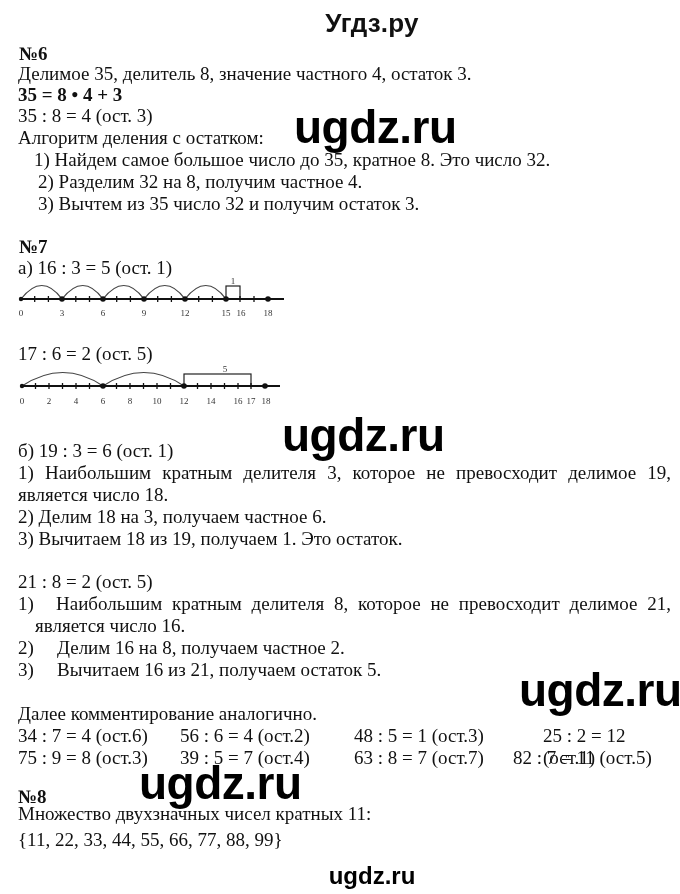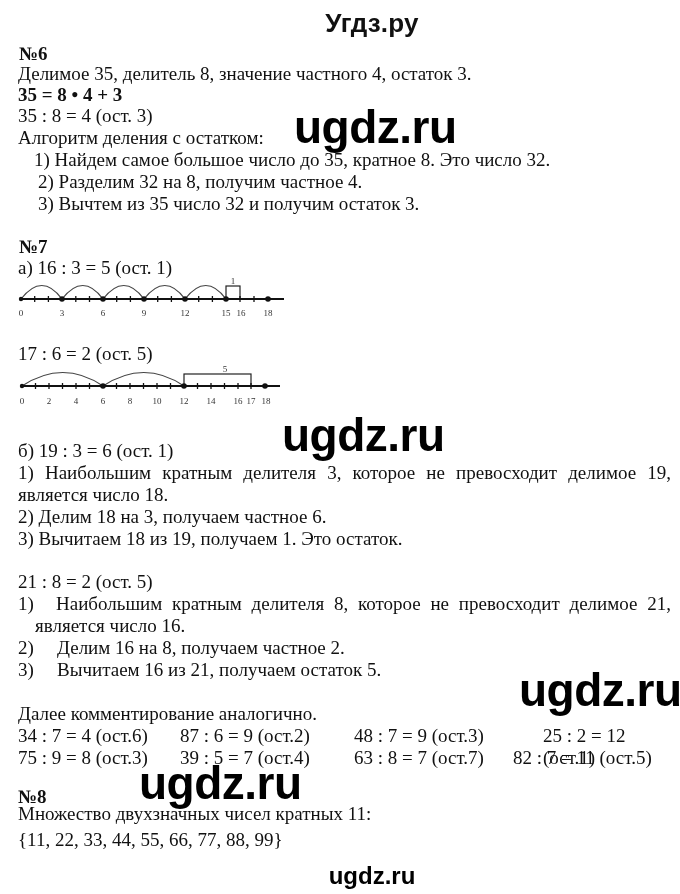--- a/index.html
+++ b/index.html
@@ -178,22 +178,22 @@
 <div class="abs serif line" style="left:18px; top:637px;">2)</div>
 <div class="abs serif line" style="left:57px; top:637px;">Делим 16 на 8, получаем частное 2.</div>
 <div class="abs serif line" style="left:18px; top:659px;">3)</div>
 <div class="abs serif line" style="left:57px; top:659px;">Вычитаем 16 из 21, получаем остаток 5.</div>
 
 <div class="abs sans wm" style="left:487px; top:663px;">ugdz.ru</div>
 
 <div class="abs serif line" style="left:18px; top:703px;text-align:right;">Далее комментирование аналогично.</div>
 
 <div class="col serif line" style="left:18px; top:725px;">34 : 7 = 4 (ост.6)</div>
-<div class="col serif line" style="left:180px; top:725px;">87 : 6 = 9 (ост.2)</div>
-<div class="col serif line" style="left:354px; top:725px;">48 : 7 = 9 (ост.3)</div>
+<div class="col serif line" style="left:180px; top:725px;">56 : 6 = 4 (ост.2)</div>
+<div class="col serif line" style="left:354px; top:725px;">48 : 5 = 1 (ост.3)</div>
 <div class="col serif line" style="left:507px; top:725px;margin-left:36px;">25 : 2 = 12 (ост.1)</div>
 <div class="col serif line" style="left:18px; top:747px;text-align:right;">75 : 9 = 8 (ост.3)</div>
 <div class="col serif line" style="left:180px; top:747px;">39 : 5 = 7 (ост.4)</div>
 <div class="col serif line" style="left:354px; top:747px;">63 : 8 = 7 (ост.7)</div>
 <div class="col serif line" style="left:513px; top:747px;">82 : 7 = 11 (ост.5)</div>
 
 <div class="abs sans wm" style="left:107px; top:756px;">ugdz.ru</div>
 
 <div class="abs serif h" style="left:18px; top:786px;">№8</div>
 <div class="abs serif line" style="left:18px; top:803px;text-align:center;">Множество двухзначных чисел кратных 11:</div>

